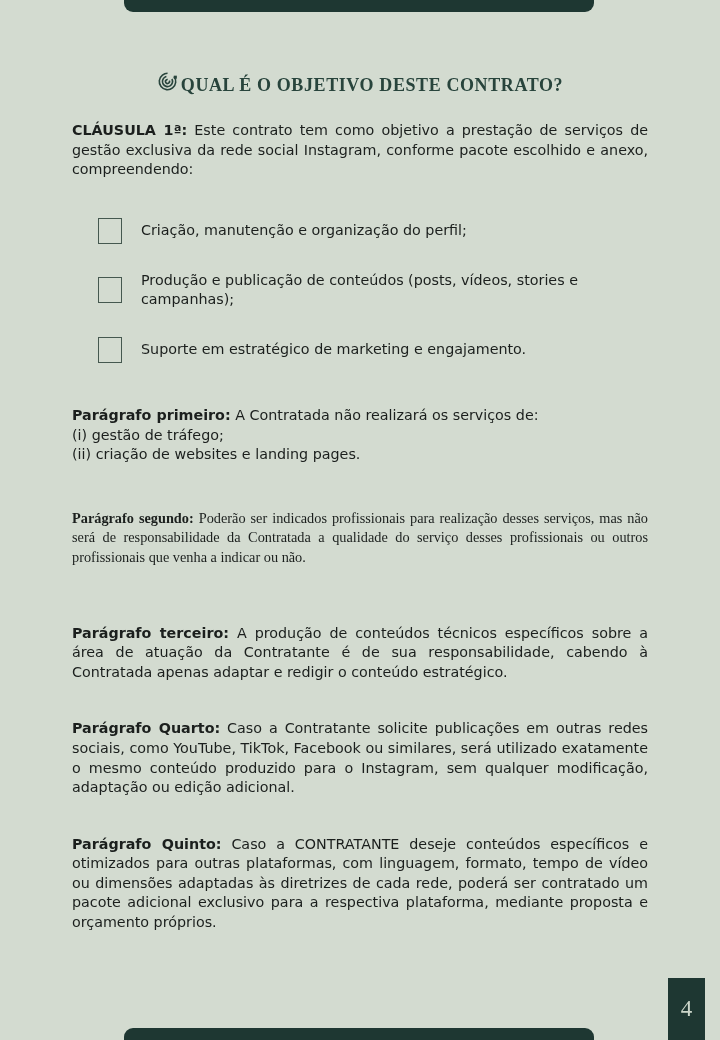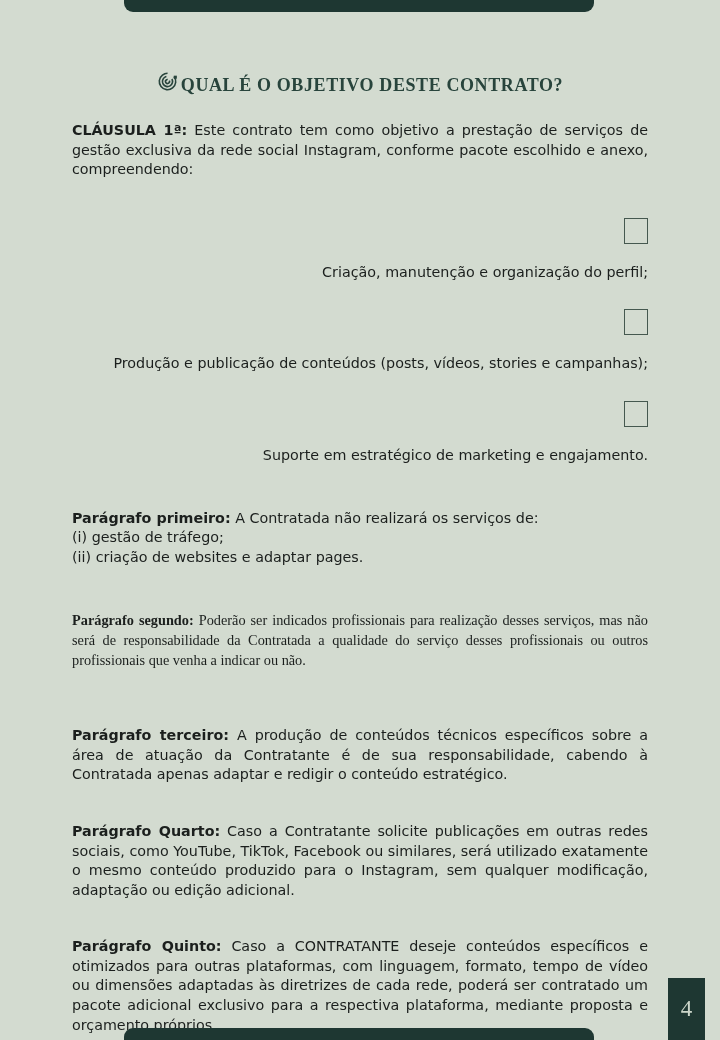--- a/index.html
+++ b/index.html
@@ -70,24 +70,23 @@
     margin: 25px 0 0 0;
     text-align: justify;
   }
   .clause strong, .para strong { font-weight: 700; }
   .checklist {
     margin-top: 38px;
     padding-left: 26px;
   }
   .check-item {
     display: flex;
-    align-items: flex-end;
+    align-items: center;
     gap: 19px;
     margin-bottom: 27px;
-    flex-direction: column;
   }
   .checkbox {
     width: 22px; height: 24px;
     flex: none;
     border: 1.5px solid #45584f;
     background: transparent;
   }
   .check-label { flex: 1; }
   .para { margin: 0; }
   .para.just { text-align: justify; }
@@ -132,21 +131,21 @@
         <span class="check-label body-text">Produção e publicação de conteúdos (posts, vídeos, stories e campanhas);</span>
       </div>
       <div class="check-item">
         <span class="checkbox"></span>
         <span class="check-label body-text">Suporte em estratégico de marketing e engajamento.</span>
       </div>
     </div>
 
     <p class="para para-1 body-text"><strong>Parágrafo primeiro:</strong> <span>A Contratada não realizará os serviços de:</span><br>
       <span>(i) gestão de tráfego;</span><br>
-      <span>(ii) criação de websites e adaptar pages.</span>
+      <span>(ii) criação de websites e landing pages.</span>
     </p>
 
     <p class="para para-2 just body-text"><strong>Parágrafo segundo:</strong> <span>Poderão ser indicados profissionais para realização desses serviços, mas não será de responsabilidade da Contratada a qualidade do serviço desses profissionais ou outros profissionais que venha a indicar ou não.</span></p>
 
     <p class="para para-3 just body-text"><strong>Parágrafo terceiro:</strong> <span>A produção de conteúdos técnicos específicos sobre a área de atuação da Contratante é de sua responsabilidade, cabendo à Contratada apenas adaptar e redigir o conteúdo estratégico.</span></p>
 
     <p class="para para-4 just body-text"><strong>Parágrafo Quarto:</strong> <span>Caso a Contratante solicite publicações em outras redes sociais, como YouTube, TikTok, Facebook ou similares, será utilizado exatamente o mesmo conteúdo produzido para o Instagram, sem qualquer modificação, adaptação ou edição adicional.</span></p>
 
     <p class="para para-5 just body-text"><strong>Parágrafo Quinto:</strong> <span>Caso a CONTRATANTE deseje conteúdos específicos e otimizados para outras plataformas, com linguagem, formato, tempo de vídeo ou dimensões adaptadas às diretrizes de cada rede, poderá ser contratado um pacote adicional exclusivo para a respectiva plataforma, mediante proposta e orçamento próprios.</span></p>
 

